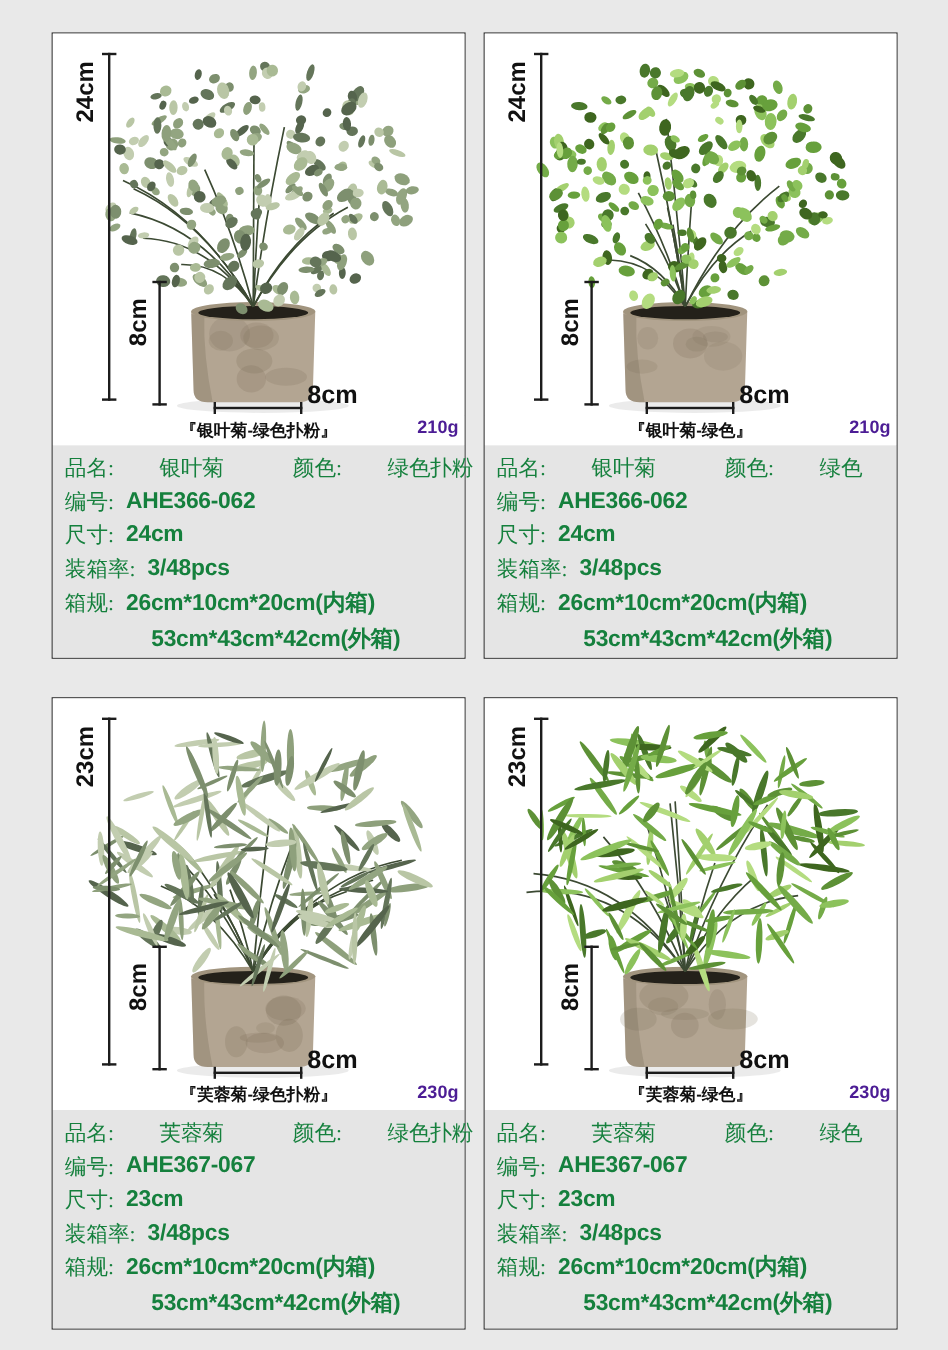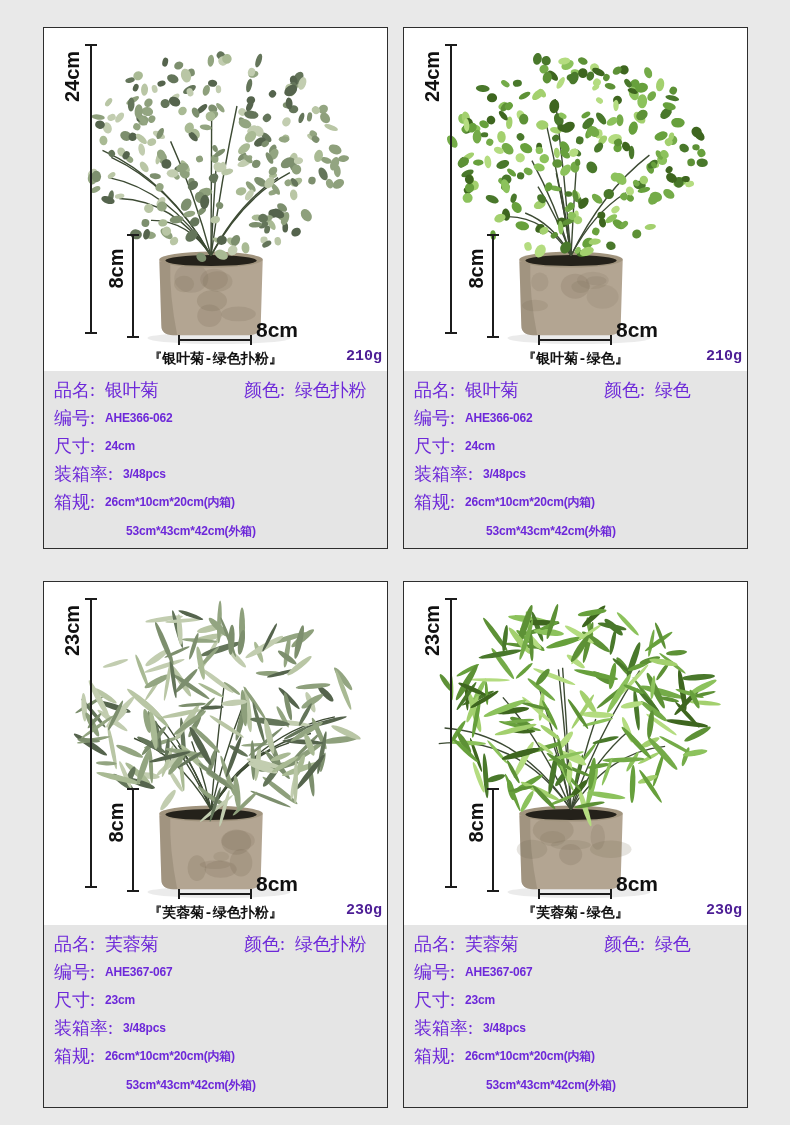--- a/index.html
+++ b/index.html
@@ -27,29 +27,29 @@
   .dim-h::before,.dim-h::after{content:"";position:absolute;top:-4px;width:2px;height:10px;background:#1c1c1c;}
   .dim-h::before{left:0;}
   .dim-h::after{right:0;}
   .dim-label{position:absolute;color:#111;font-weight:700;white-space:nowrap;}
   .dim-label.rot{transform:rotate(-90deg);text-align:center;}
   .dim-label.main-label{left:-6px;top:37px;width:68px;font-size:20px;}
   .dim-label.pot-label{left:47px;top:229px;width:50px;font-size:20px;}
   .dim-label.h-label{left:212px;top:290px;font-size:21px;}
 
   .caption-row{position:relative;flex:0 0 25px;background:#fff;display:flex;
-               align-items:center;justify-content:center;font-family:Liberation Mono, monospace;}
+               align-items:center;justify-content:center;}
   .caption{font-size:14px;font-weight:700;color:#111;}
   .weight{position:absolute;right:5px;top:2px;font-size:15px;font-weight:700;color:#4c1d95;}
 
   .specs{flex:1;background:#e5e5e5;padding:5px 6px 0 10px;box-sizing:border-box;}
-  .spec-row{position:relative;height:28px;display:flex;align-items:center;color:#6d28d9;}
+  .spec-row{position:relative;height:28px;display:flex;align-items:center;color:#15803d;}
   .spec-row .lab{font-family:"Liberation Serif","DejaVu Serif",serif;font-size:18px;margin-right:10px;white-space:nowrap;}
-  .spec-row .val{font-size:12px;font-weight:700;letter-spacing:-0.2px;white-space:nowrap;}
-  .spec-row .val.cjk{font-family:"Liberation Serif","DejaVu Serif",serif;font-weight:400;font-size:18px;}
+  .spec-row .val{font-size:19px;font-weight:700;letter-spacing:-0.2px;white-space:nowrap;}
+  .spec-row .val.cjk{font-family:"Liberation Serif","DejaVu Serif",serif;font-weight:400;font-size:18px;margin-left:28px;}
   .group2{position:absolute;left:190px;display:flex;align-items:flex-end;}
   .spec-row.outer{padding-left:72px;height:31px;}
 </style>
 </head>
 <body>
 
 <div class="page">
 
   <section class="panel" id="panel-1">
     <div class="photo">

